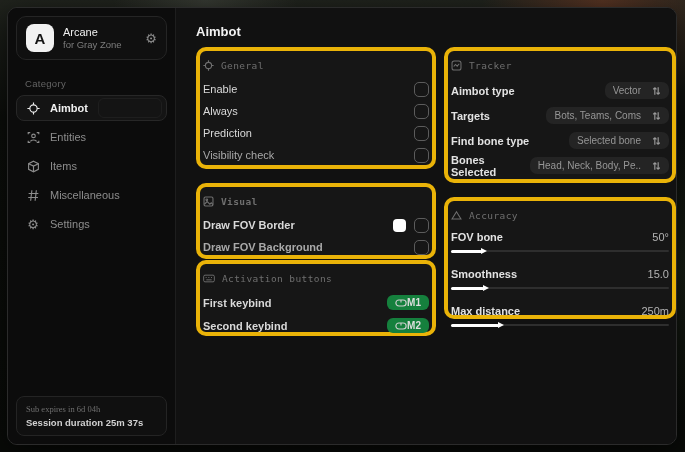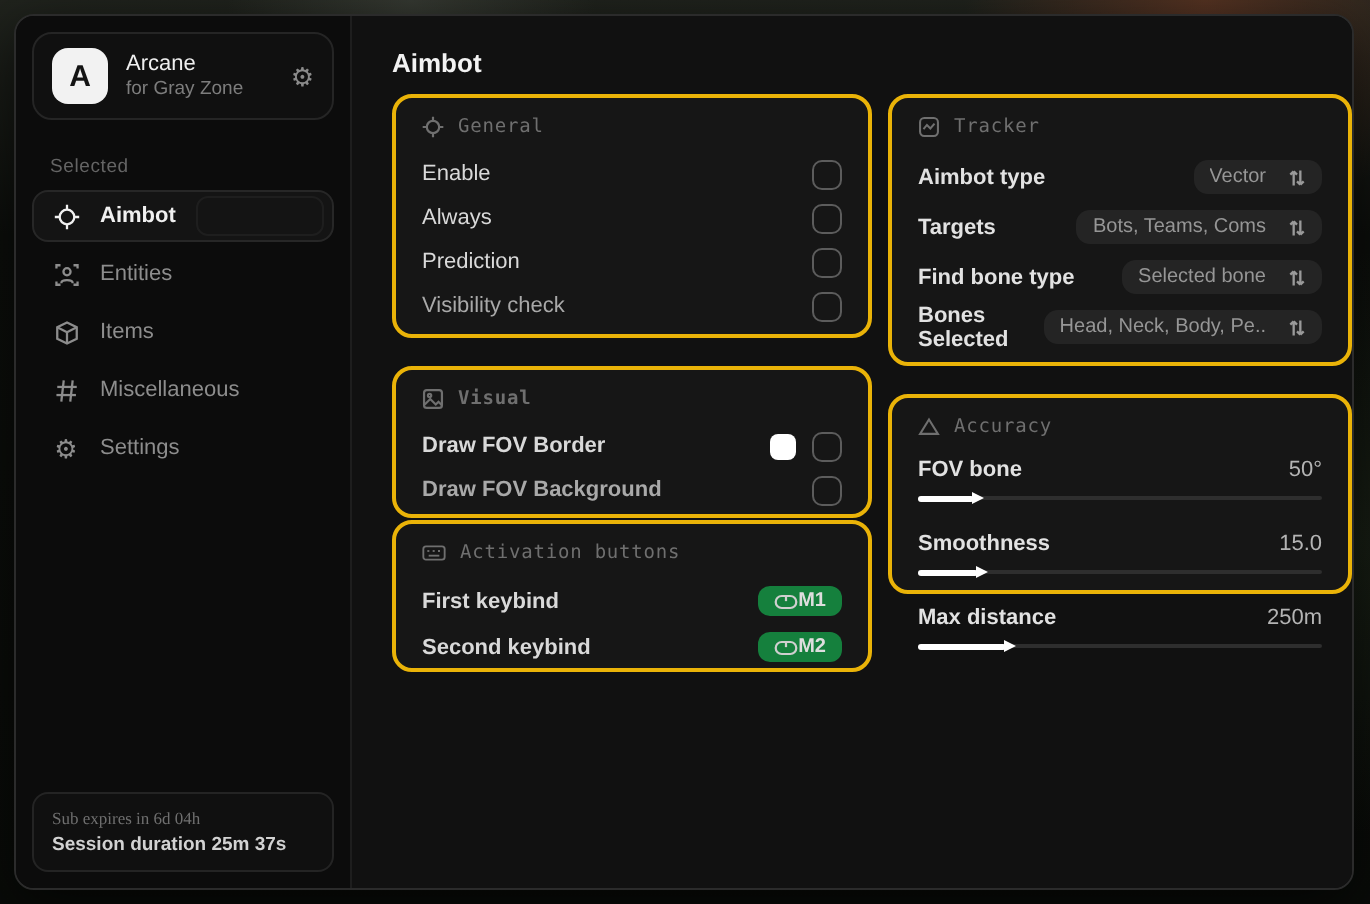--- a/index.html
+++ b/index.html
@@ -47,27 +47,27 @@
 
   .side-spacer{ flex:1; }
   .sub-card{ margin:8px; border:1px solid #242424; border-radius:8px; padding:7px 9px; background:#101010;}
   .sub-line1{ color:#6f6f6f; font-family:Liberation Serif, serif; font-size:8.5px; margin-bottom:3px;}
   .sub-line2{ color:#d2d2d2; font-size:9.5px; font-weight:700;}
 
   
   .main{ position:relative; flex:1; background:#111111; }
   .page-title{ position:absolute; top:16px; left:20px; color:#f2f2f2; font-size:13px; font-weight:700;}
 
-  .card{ position:absolute; background:#161616; border:2px solid #eab308; border-radius:10px;
-    padding:9px 13px; }
+  .card{ position:absolute; background:#161616; border:4px solid #eab308; border-radius:10px;
+    padding:9px 3px; }
   .card-general   { top:39px;  left:20px;  width:240px; height:122px; }
   .card-visual    { top:175px; left:20px;  width:240px; height:76px;font-weight:bold;  }
   .card-activation{ top:252px; left:20px;  width:240px; height:76px;  }
   .card-tracker   { top:39px;  left:268px; width:232px; height:136px; }
-  .card-accuracy  { top:189px; left:268px; width:232px; height:100px; }
+  .card-accuracy  { top:189px; left:268px; width:232px; height:122px; }
 
   .card-head{ display:flex; align-items:center; gap:7px; color:#6f6f6f;
     font-family:"DejaVu Sans Mono", monospace; font-size:9.5px; letter-spacing:.4px; margin-bottom:7px;}
   .card-head svg{ stroke:#6f6f6f; }
 
   .row{ display:flex; align-items:center; justify-content:space-between; height:22px; }
   .row-label{ color:#d9d9d9; font-size:11px; }
   .row-label.dim{ color:#a9a9a9; }
 
   .checkbox{ width:15px; height:15px; border:1.5px solid #5c5c5c; border-radius:5px;
@@ -107,21 +107,21 @@
     <aside class="sidebar">
       <div class="brand">
         <div class="logo">A</div>
         <div class="brand-text">
           <div class="brand-title">Arcane</div>
           <div class="brand-sub">for Gray Zone</div>
         </div>
         <div class="brand-gear">⚙</div>
       </div>
 
-      <div class="category">Selected</div>
+      <div class="category">Category</div>
 
       <nav class="nav">
         <div class="nav-item active">
           <span class="nicon">
             <svg width="13" height="13" viewBox="0 0 16 16" fill="none" stroke-width="1.4">
               <circle cx="8" cy="8" r="4.5"></circle>
                 <line x1="8" y1="0.5" x2="8" y2="3.5"></line>
                 <line x1="8" y1="12.5" x2="8" y2="15.5"></line>
                 <line x1="0.5" y1="8" x2="3.5" y2="8"></line>
                 <line x1="12.5" y1="8" x2="15.5" y2="8"></line>

